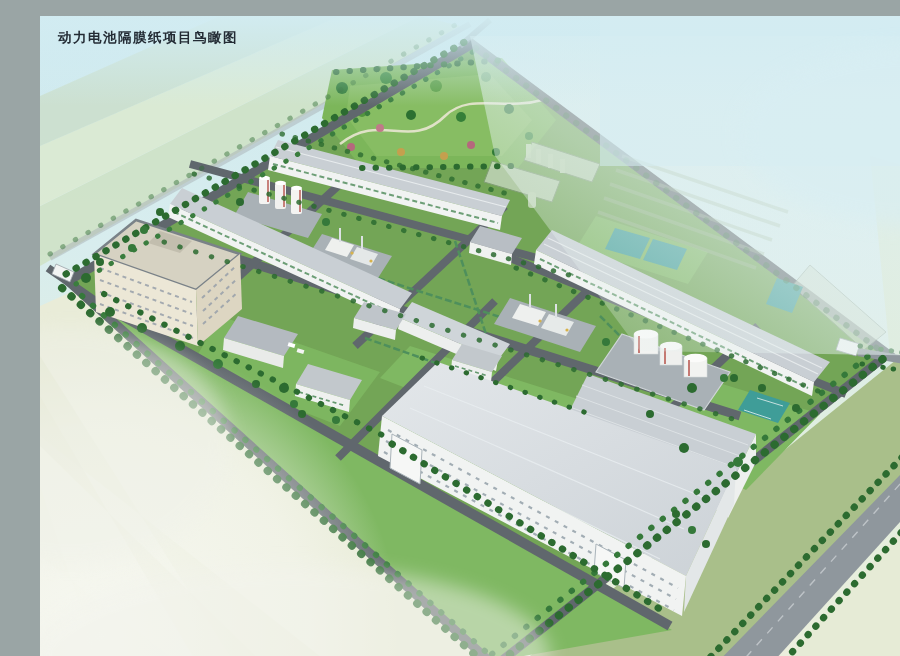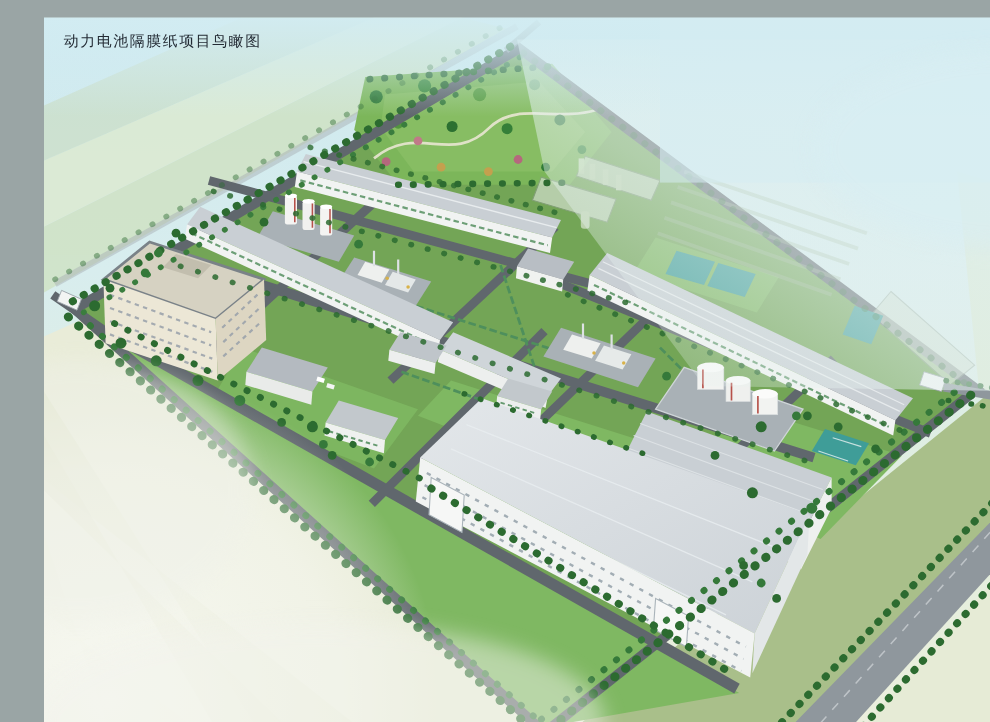--- a/index.html
+++ b/index.html
@@ -1,19 +1,19 @@
 <!DOCTYPE html>
 <html><head>
 <meta charset="utf-8">
 <style>
   html,body{margin:0;padding:0;background:#9aa5a5;}
   .canvas{position:relative;width:900px;height:656px;overflow:hidden;
           font-family:"Liberation Sans","DejaVu Sans",sans-serif;background:#d7edf1;}
   .canvas svg{position:absolute;left:0;top:0;}
-  .title{position:absolute;left:18px;top:13px;font-size:13.5px;font-weight:400;
+  .title{position:absolute;left:18px;top:13px;font-size:13.5px;font-weight:700;
          color:#232b34;letter-spacing:1.5px;z-index:5;}
 </style>
 </head>
 <body>
 
 <figure class="canvas">
 
 <svg width="900" height="656" viewBox="0 0 900 656">
   <defs>
     <linearGradient id="bg" x1="0" y1="0" x2="0" y2="1">

